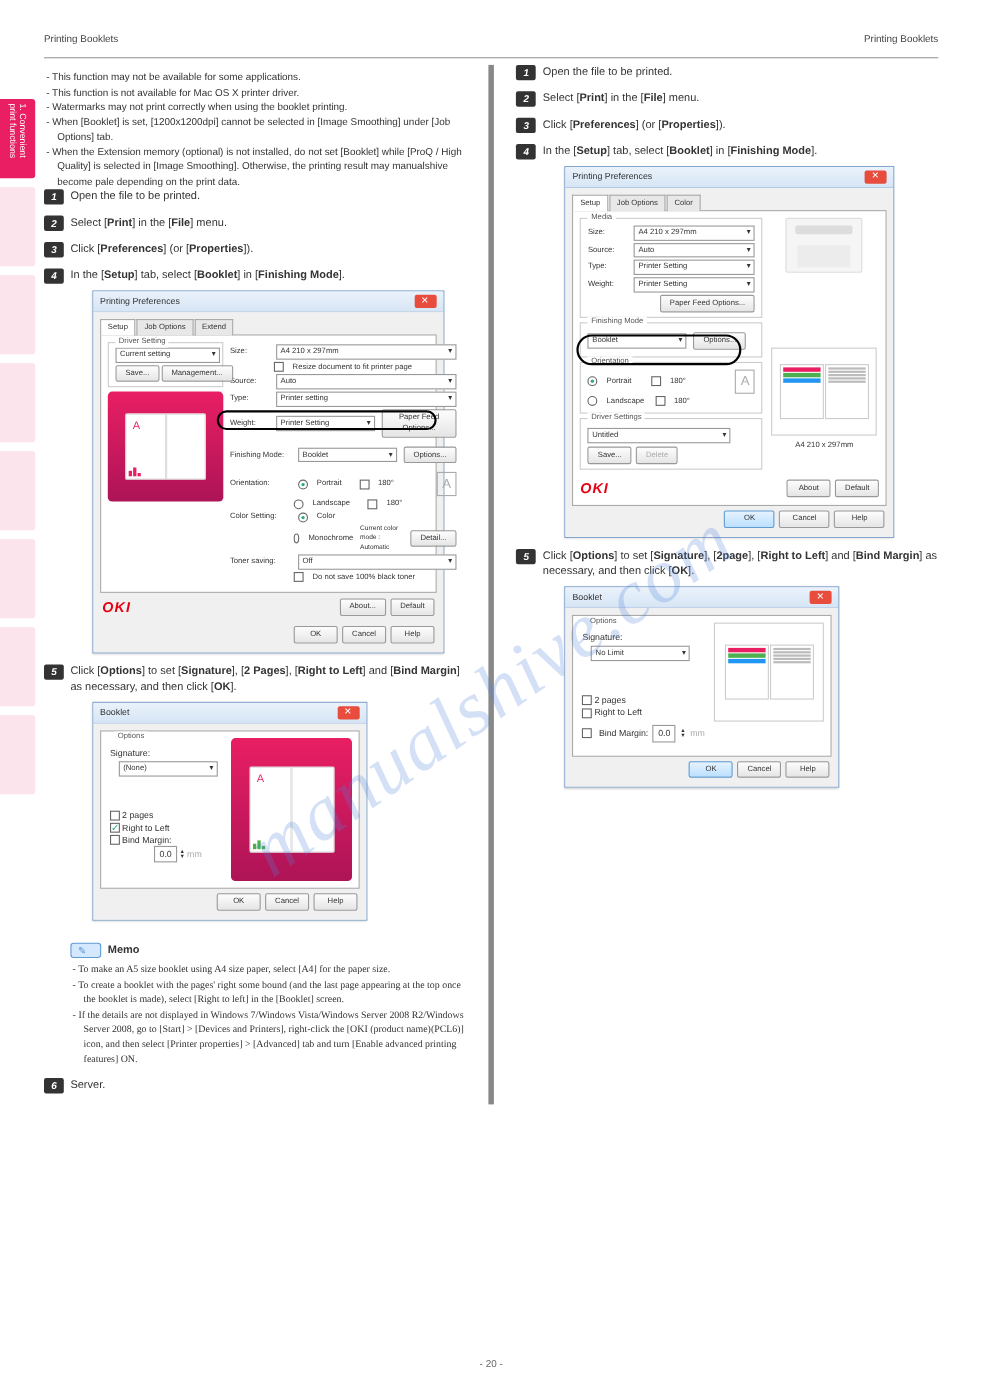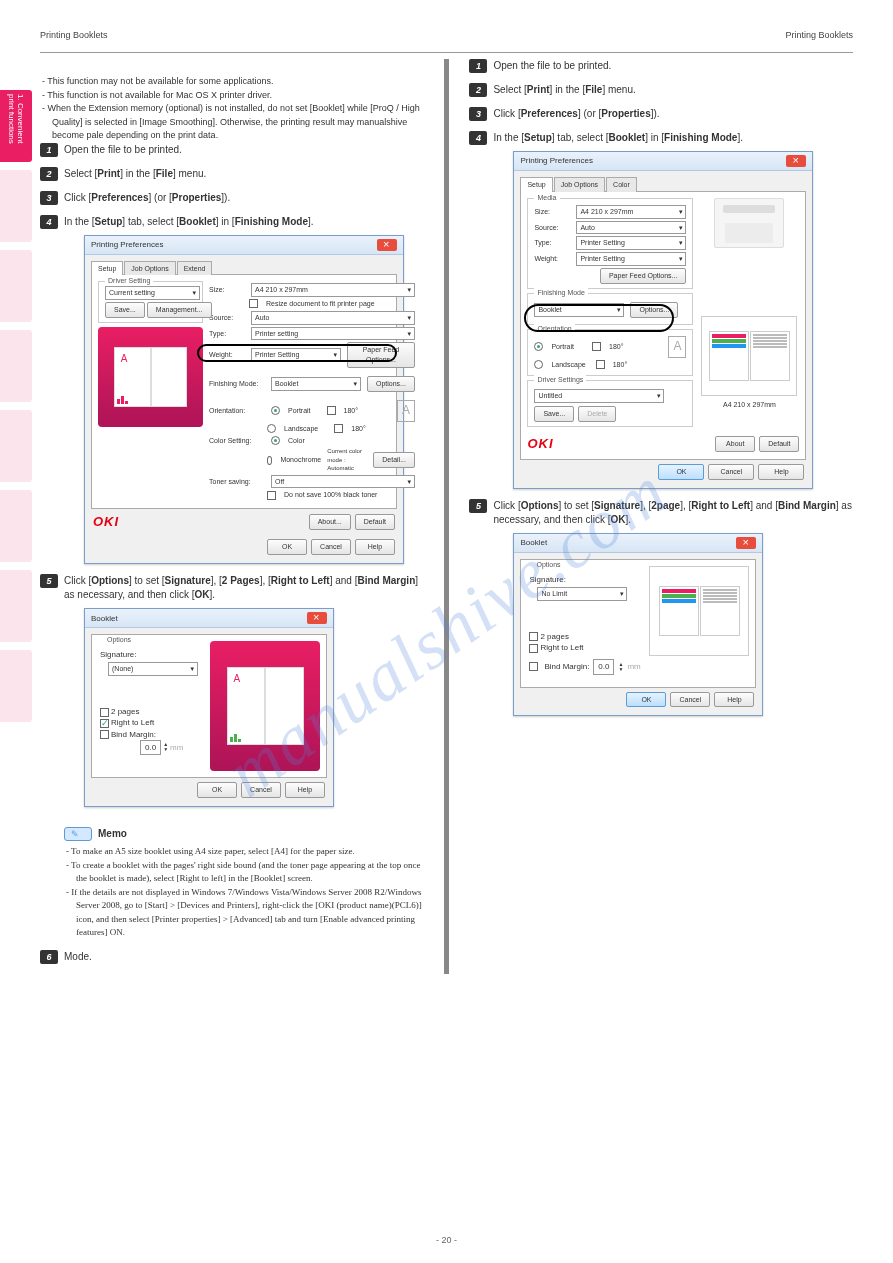--- a/index.html
+++ b/index.html
@@ -81,23 +81,25 @@
 <div class="page">
   <div class="header-row">
     <span>Printing Booklets</span>
     <span>Printing Booklets</span>
   </div>
   <div class="header-rule"></div>
 
   <div class="columns">
 
     <div class="col">
-      <ul class="dash" style="margin-top:16px;">
+      <ul class="dash" style="margin-top:5px;">
         <li>This function may not be available for some applications.</li>
         <li>This function is not available for Mac OS X printer driver.</li>
+        <li>Watermarks may not print correctly when using the booklet printing.</li>
+        <li>When [Booklet] is set, [1200x1200dpi] cannot be selected in [Image Smoothing] under [Job Options] tab.</li>
         <li>When the Extension memory (optional) is not installed, do not set [Booklet] while [ProQ / High Quality] is selected in [Image Smoothing]. Otherwise, the printing result may manualshive become pale depending on the print data.</li>
       </ul>
 
 
       <ol class="steps">
         <li>Open the file to be printed.</li>
         <li><span>Select [</span><span class="bold-ui">Print</span><span>] in the [</span><span class="bold-ui">File</span><span>] menu.</span></li>
         <li><span>Click [</span><span class="bold-ui">Preferences</span><span>] (or [</span><span class="bold-ui">Properties</span><span>]).</span></li>
         <li>
           <span>In the [</span><span class="bold-ui">Setup</span><span>] tab, select [</span><span class="bold-ui">Booklet</span><span>] in [</span><span class="bold-ui">Finishing Mode</span><span>].</span>
@@ -265,25 +267,25 @@
                 <span class="btn" style="min-width:40px; text-align:center;">OK</span>
                 <span class="btn" style="min-width:40px; text-align:center;">Cancel</span>
                 <span class="btn" style="min-width:40px; text-align:center;">Help</span>
               </div>
             </div>
           </div>
 
           <div style="margin-top:20px;"><span class="memo-pill"></span><span class="note-label">Memo</span></div>
           <ul class="dash" style="margin-top:4px;font-family:Liberation Serif, serif;">
             <li>To make an A5 size booklet using A4 size paper, select [A4] for the paper size.</li>
-            <li>To create a booklet with the pages' right side bound (and the toner page appearing at the top once the booklet is made), select [Right to left] in the [Booklet] screen.</li>
+            <li>To create a booklet with the pages' right some bound (and the last page appearing at the top once the booklet is made), select [Right to left] in the [Booklet] screen.</li>
             <li>If the details are not displayed in Windows 7/Windows Vista/Windows Server 2008 R2/Windows Server 2008, go to [Start] &gt; [Devices and Printers], right-click the [OKI (product name)(PCL6)] icon, and then select [Printer properties] &gt; [Advanced] tab and turn [Enable advanced printing features] ON.</li>
           </ul>
         </li>
-        <li>Mode.</li>
+        <li>Server.</li>
       </ol>
     </div>
 
     <div class="divider"></div>
 
     <div class="col">
       <ol class="steps">
         <li>Open the file to be printed.</li>
         <li><span>Select [</span><span class="bold-ui">Print</span><span>] in the [</span><span class="bold-ui">File</span><span>] menu.</span></li>
         <li><span>Click [</span><span class="bold-ui">Preferences</span><span>] (or [</span><span class="bold-ui">Properties</span><span>]).</span></li>

